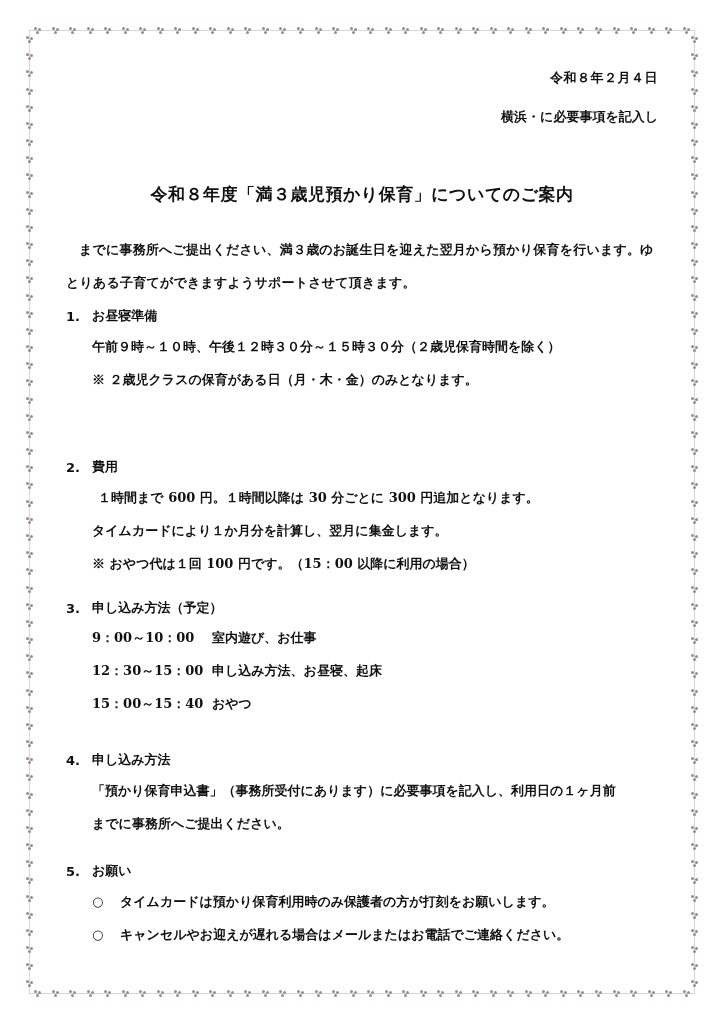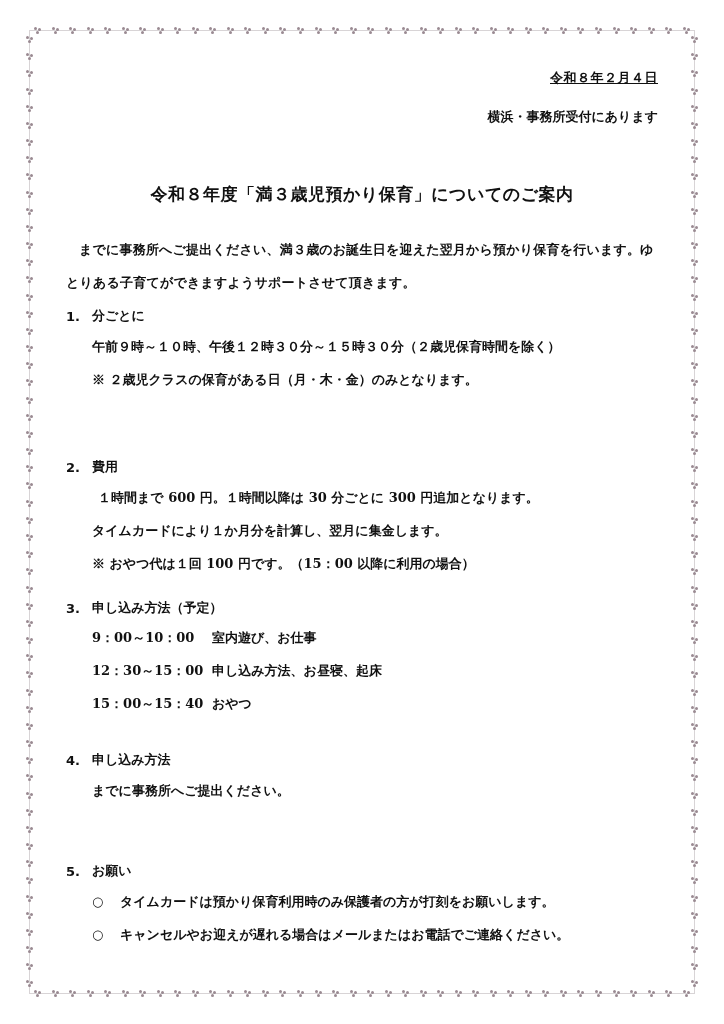--- a/index.html
+++ b/index.html
@@ -58,21 +58,20 @@
     .motif::after { left: 4px; top: 1px; }
     .motif span { left: 2px; top: 4px; }
 
     .date {
       position: absolute;
       right: 66px;
       top: 69px;
       font-size: 13px;
       font-weight: bold;
       letter-spacing: 0.5px;
-      text-decoration: underline;
     }
     .org {
       position: absolute;
       right: 66px;
       top: 108px;
       font-size: 13px;
       font-weight: bold;
     }
     .title {
       position: absolute;
@@ -723,30 +722,30 @@
     </div>
     <div class="motif">
       <span></span>
     </div>
     <div class="motif">
       <span></span>
     </div>
   </div>
 
 <div class="date">令和８年２月４日</div>
-<div class="org">横浜・事務所受付にあります</div>
+<div class="org">横浜・に必要事項を記入し</div>
 
 <div class="title">令和８年度「満３歳児預かり保育」についてのご案内</div>
 
 <div class="intro">までに事務所へご提出ください、満３歳のお誕生日を迎えた翌月から預かり保育を行います。ゆとりある子育てができますようサポートさせて頂きます。</div>
 
 <div class="section" style="top:306px;">
   <div class="section-heading">
     <span class="section-num">1.</span>
-    <span>分ごとに</span>
+    <span>お昼寝準備</span>
   </div>
   <div style="margin-top:4px;">
     <div class="section-line">午前９時～１０時、午後１２時３０分～１５時３０分（２歳児保育時間を除く）</div>
     <div class="section-line">※ ２歳児クラスの保育がある日（月・木・金）のみとなります。</div>
   </div>
 </div>
 
 <div class="section" style="top:457px;">
   <div class="section-heading">
     <span class="section-num">2.</span>
@@ -779,20 +778,21 @@
     </div>
   </div>
 </div>
 
 <div class="section" style="top:750px;">
   <div class="section-heading">
     <span class="section-num">4.</span>
     <span>申し込み方法</span>
   </div>
   <div style="margin-top:4px;">
+    <div class="section-line">「預かり保育申込書」（事務所受付にあります）に必要事項を記入し、利用日の１ヶ月前</div>
     <div class="section-line">までに事務所へご提出ください。</div>
   </div>
 </div>
 
 <div class="section" style="top:861px;">
   <div class="section-heading">
     <span class="section-num">5.</span>
     <span>お願い</span>
   </div>
   <div style="margin-top:4px;">

